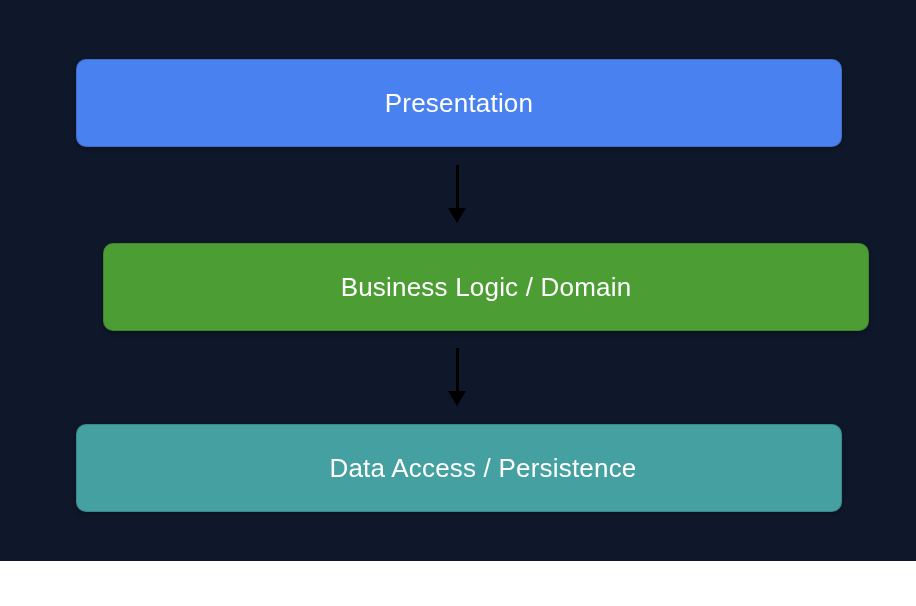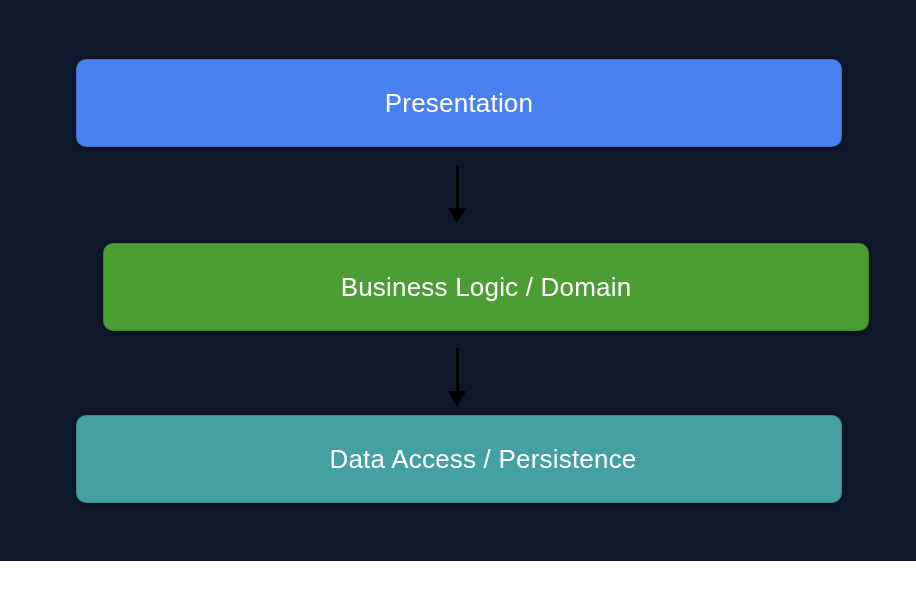--- a/index.html
+++ b/index.html
@@ -30,21 +30,21 @@
   }
   .layer-label {
     color: #ffffff;
     font-size: 26px;
     font-weight: 400;
     letter-spacing: 0.2px;
     white-space: nowrap;
   }
   .box-presentation { top: 59px; }
   .box-business    { top: 243px; }
-  .box-data        { top: 415px; padding-left: 48px; }
+  .box-data        { top: 424px; padding-left: 48px; }
   .arrow {
     position: absolute;
     left: 448px; 
     width: 18px;
     display: flex;
     flex-direction: column;
     align-items: center;
   }
   .arrow-1 { top: 165px; }
   .arrow-2 { top: 348px; }

